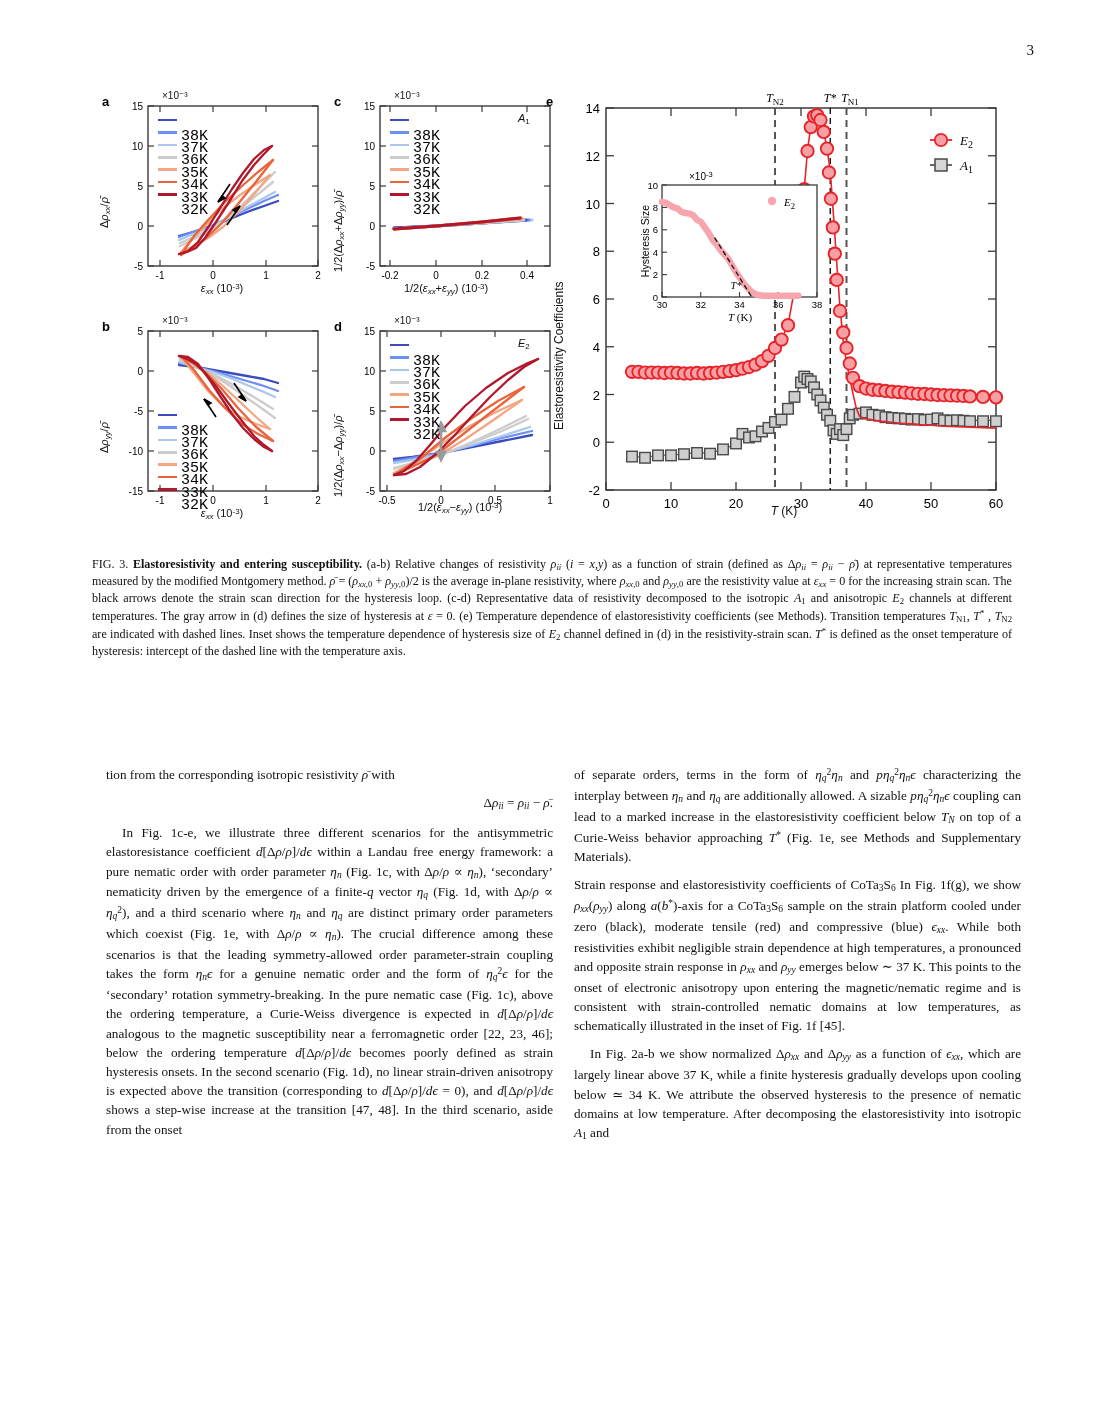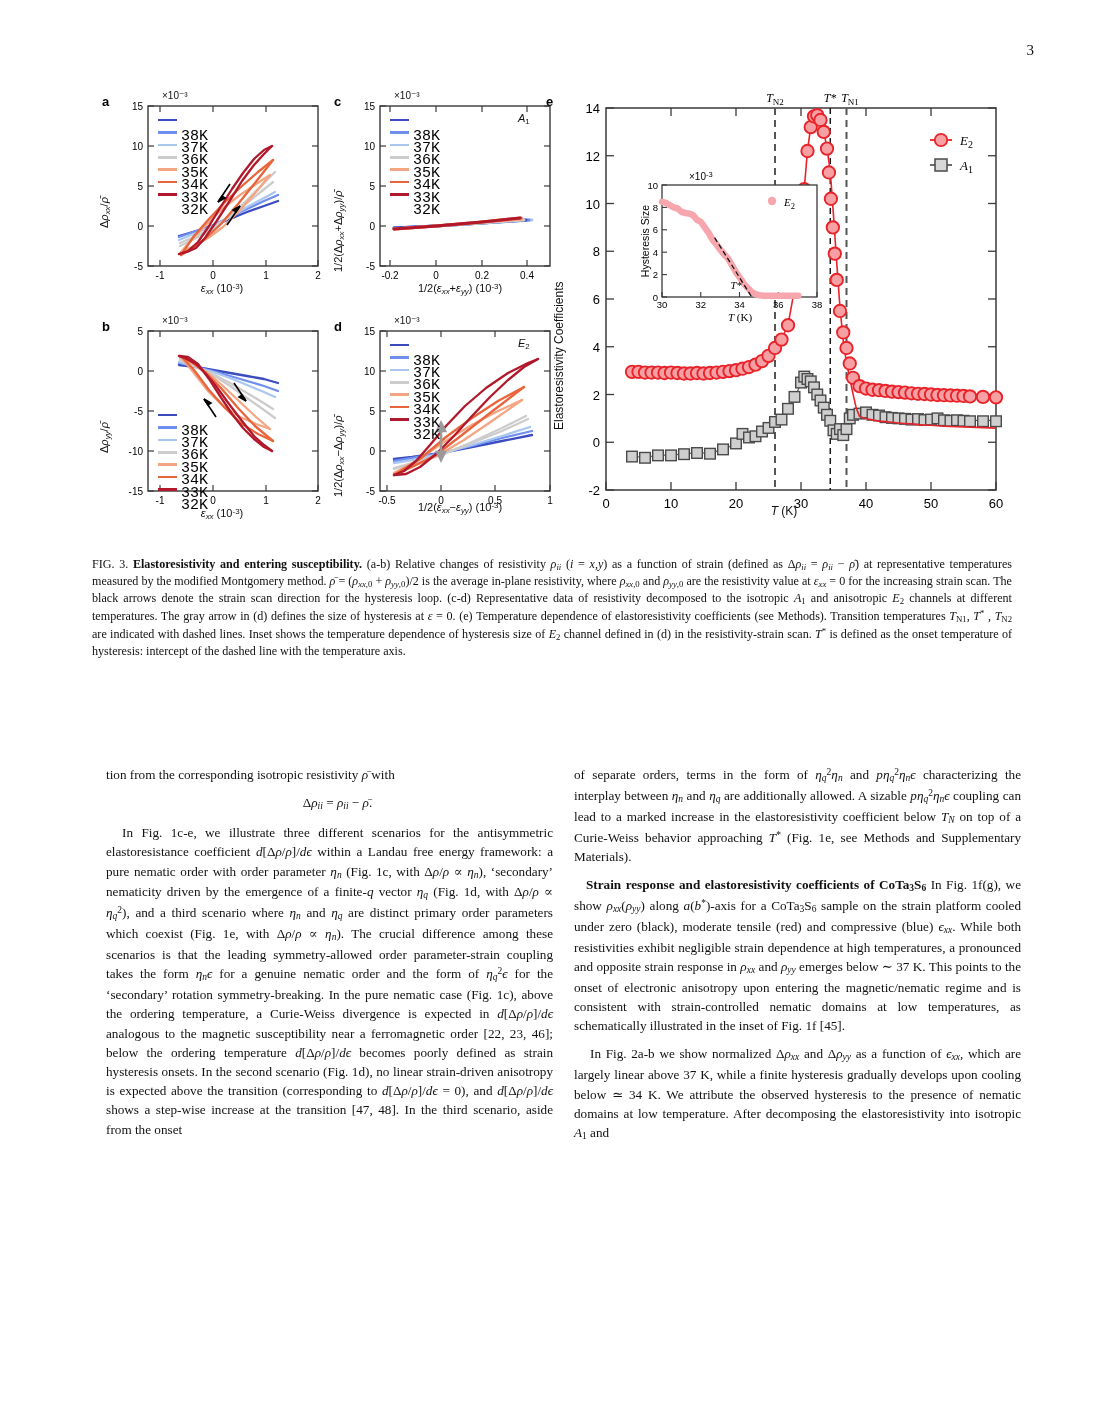--- a/index.html
+++ b/index.html
@@ -45,22 +45,22 @@
   
   .col{
     position:absolute;top:765px;width:447px;
     font-size:13.2px;line-height:1.455;text-align:justify;
   }
   .col.left{left:106px;}
   .col.right{left:574px;}
   .col p{margin:0 0 0 0;text-indent:16px;}
   .col p.noind{text-indent:0;}
   .col p + p{margin-top:9px;}
-  .dispmath{text-align:center;text-indent:0;margin:2px 0 0 0;}
-  .run-head{font-weight:bold;margin-left:12px;}
+  .dispmath{text-align:right;text-indent:0;margin:2px 0 0 0;}
+  .run-head{font-weight:normal;}
   i{font-style:italic;}
   sub{font-size:0.72em;vertical-align:-0.22em;}
   sup{font-size:0.72em;vertical-align:0.42em;}
 </style>
 </head>
 <body>
 
 <div class="page-number">3</div>
 
 <div class="figure">
@@ -258,21 +258,21 @@
           <span class="legtxt">32K</span>
         </div>
     </div>
   </div>
 
   <div class="panel" style="left:240px;top:0px;width:250px;height:225px;">
     <div class="plabel" style="left:2px;top:14px;">c</div>
     <div class="expo" style="left:62px;top:10px;">×10⁻³</div>
     <div class="ylab" style="left:0px;top:192px;">1/2(Δ<i>ρ</i><sub><i>xx</i></sub>+Δ<i>ρ</i><sub><i>yy</i></sub>)/<i>ρ̄</i></div>
     <div class="chtitle" style="left:186px;top:32px;"><i>A</i><sub>1</sub></div>
-    <div class="xlab" style="left:38px;top:202px;width:180px;">1/2(<i>ε</i><sub><i>xx</i></sub>+<i>ε</i><sub><i>yy</i></sub>) (10<sup>-3</sup>)</div>
+    <div class="xlab" style="left:24px;top:202px;width:180px;">1/2(<i>ε</i><sub><i>xx</i></sub>+<i>ε</i><sub><i>yy</i></sub>) (10<sup>-3</sup>)</div>
     <svg width="250" height="225" viewBox="0 0 250 225">
       <rect x="48" y="26" width="170" height="160" fill="none" stroke="#3a3a3a" stroke-width="1.4"></rect>
       <g stroke="#3a3a3a" stroke-width="1.2">
         <line x1="48" y1="26" x2="54" y2="26"></line>
           <line x1="48" y1="66" x2="54" y2="66"></line>
         <line x1="48" y1="106" x2="54" y2="106"></line>
           <line x1="48" y1="146" x2="54" y2="146"></line>
         <line x1="48" y1="186" x2="54" y2="186"></line>
         <line x1="218" y1="26" x2="212" y2="26"></line>
           <line x1="218" y1="66" x2="212" y2="66"></line>

